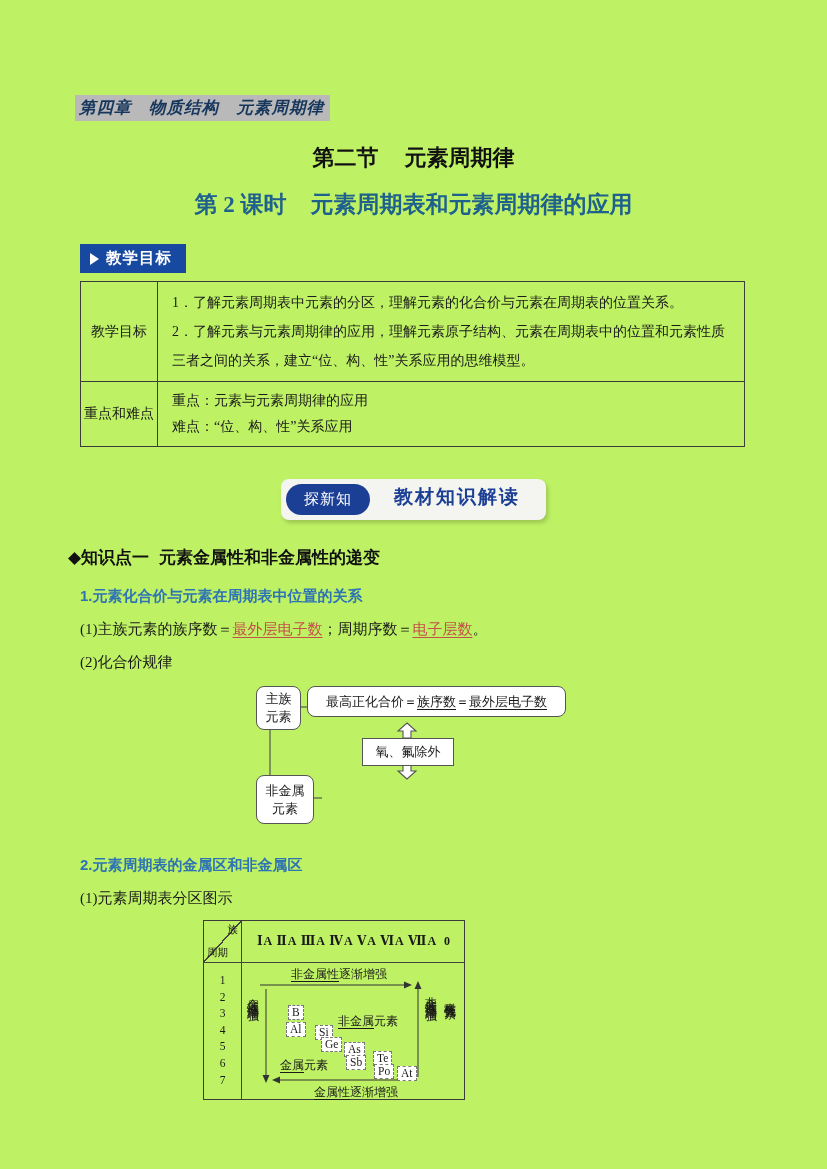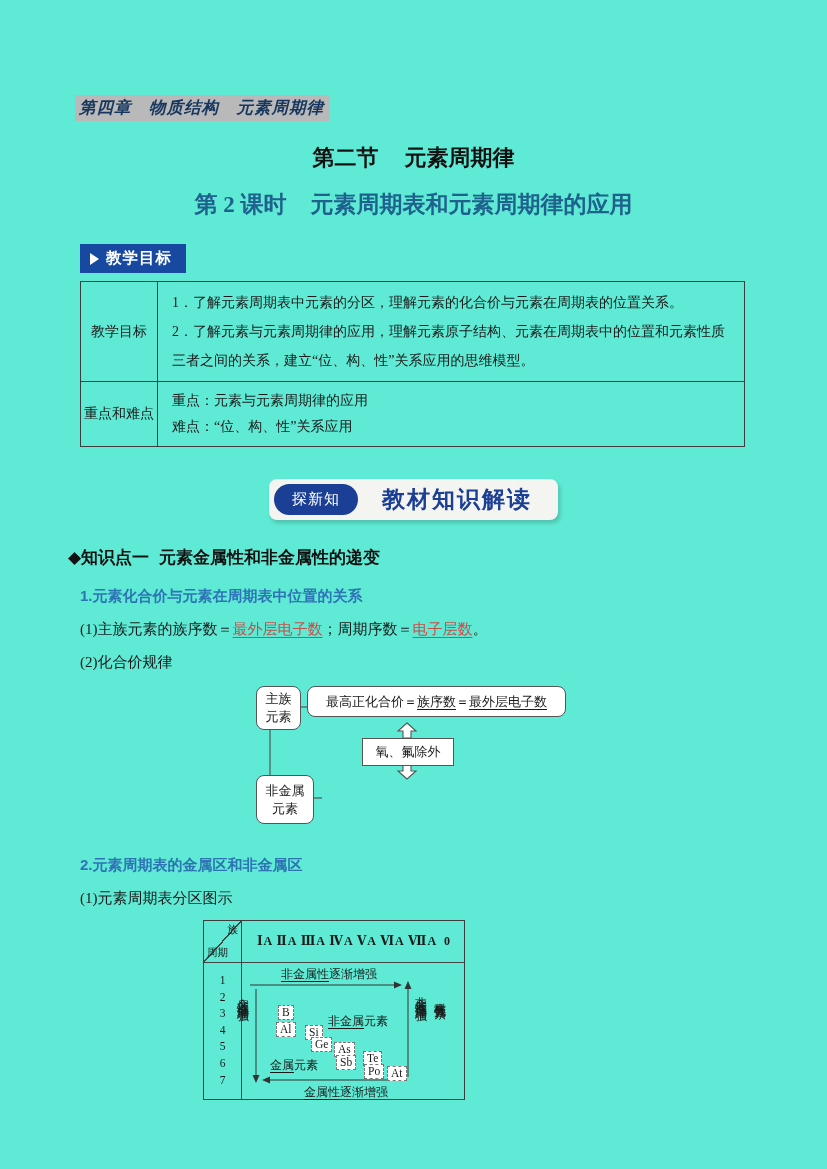--- a/index.html
+++ b/index.html
@@ -1,20 +1,20 @@
 <!DOCTYPE html>
 <html><head>
 <meta charset="utf-8">
 <style>
   html,body{margin:0;padding:0;background:#ffffff;}
   .page{
     position:relative;
     width:827px;height:1169px;
     margin:0 auto;
-    background:#5eead4;
+    background:#bef264;
     font-family:"Liberation Serif","DejaVu Serif",serif;
     color:#1a1a1a;
     overflow:hidden;
   }
   
   .chapter-header{
     display:inline-block;
     margin:95px 0 0 75px;
     background:#b9b9b9;
     color:#17365d;
@@ -93,21 +93,21 @@
     color:#fff;
     font-size:15px;
     padding:6px 18px;
     border-radius:16px;
     letter-spacing:1px;
     font-family:"Liberation Sans","DejaVu Sans",sans-serif;
   }
   .explore-label{
     margin-left:24px;
     color:#1b3f94;
-    font-size:23px;
+    font-size:19px;
     font-weight:bold;
     letter-spacing:2px;
     font-family:"Liberation Sans","DejaVu Sans",sans-serif;
   }
   
   .kp-title{
     margin:26px 0 0 68px;
     font-size:17px;font-weight:bold;color:#111;
     font-family:"Liberation Sans","DejaVu Sans",sans-serif;
   }
@@ -167,21 +167,21 @@
     display:flex;align-items:center;justify-content:space-between;
     padding:0 13px 0 15px;
     font-weight:600;font-size:12px;letter-spacing:1px;
   }
   .d2-periods{
     position:absolute;left:0;top:42px;bottom:0;width:38px;
     border-right:1px solid #444;box-sizing:border-box;
     display:flex;flex-direction:column;align-items:center;
     padding-top:9px;font-size:11.5px;line-height:16.6px;
   }
-  .d2-main{position:absolute;left:22px;top:42px;width:224px;height:136px;}
+  .d2-main{position:absolute;left:32px;top:42px;width:224px;height:136px;}
   .d2-main .lbl{position:absolute;white-space:nowrap;}
   .vert{writing-mode:vertical-rl;letter-spacing:2px;}
   .el-sym{
     position:absolute;
     border:1px dashed #777;
     background:#fff;
     padding:0 3px;
     font-size:11.5px;line-height:13px;
   }
 </style>

